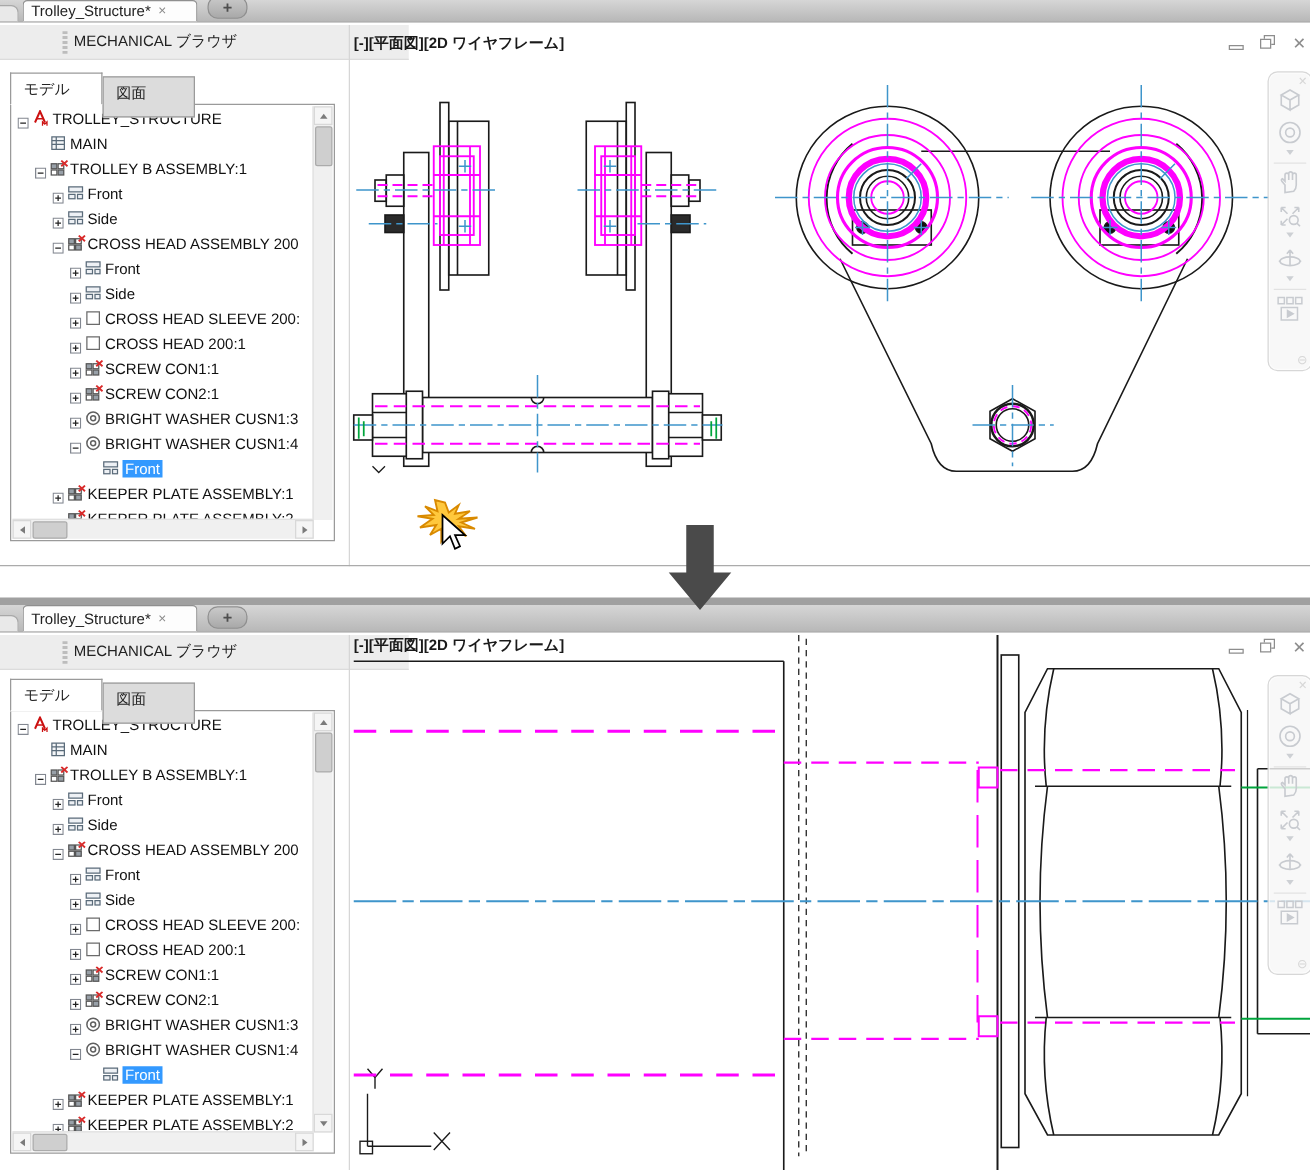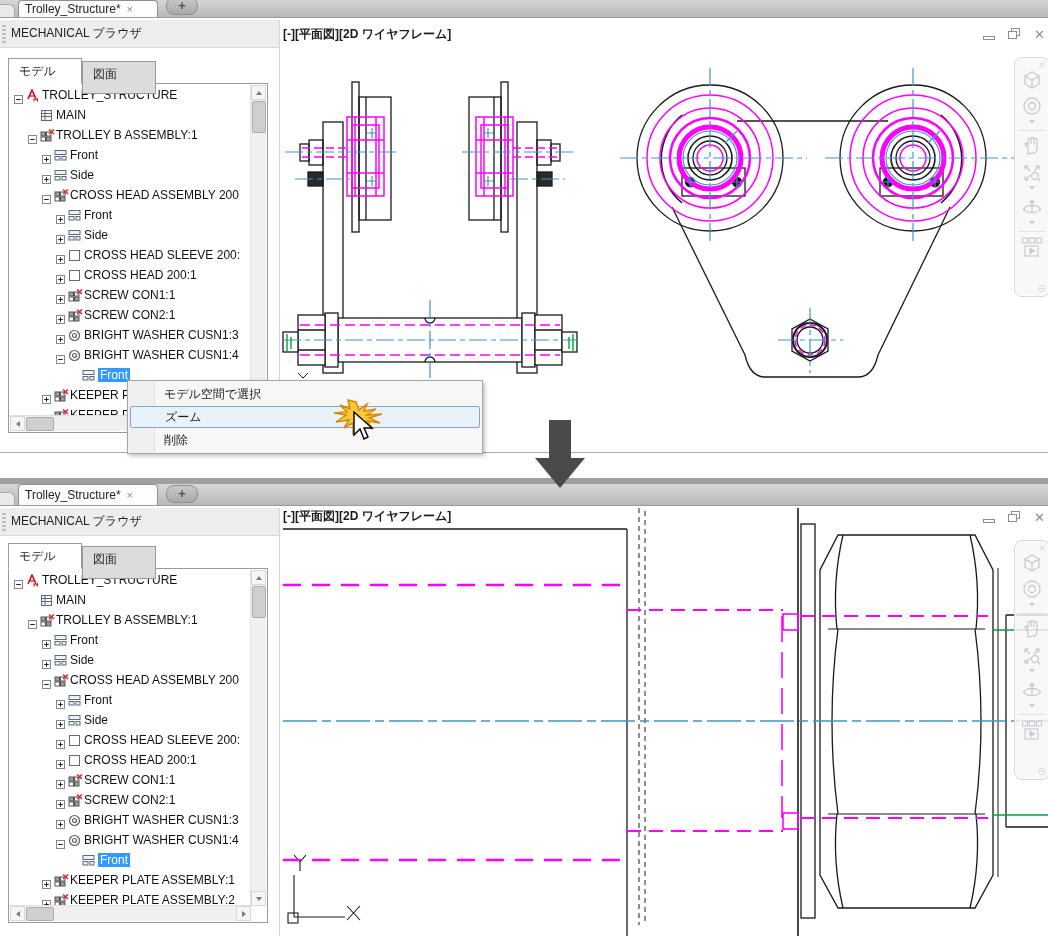--- a/index.html
+++ b/index.html
@@ -6,21 +6,21 @@
   #stage{position:relative;width:1048px;height:936px;overflow:hidden;background:#fff;}
   .shot{position:absolute;left:0;width:1048px;}
   
   .tabbar{position:absolute;left:0;width:100%;background:linear-gradient(#d6d6d6,#b8b8b8);border-bottom:1px solid #9c9c9c;}
   .tabstub{position:absolute;left:0;bottom:0;width:14px;height:12px;background:#e9e9e9;border-radius:0 6px 0 0;border:1px solid #a8a8a8;border-left:none;border-bottom:none;}
   .tab{position:absolute;left:18px;bottom:0;height:21px;width:140px;background:#fdfdfd;border:1px solid #8f8f8f;border-bottom:none;border-radius:4px 4px 0 0;display:flex;align-items:center;padding:0 6px;box-sizing:border-box;}
   .tab .tlabel{font-size:12px;color:#222;white-space:nowrap;}
   .tab .tclose{margin-left:6px;font-size:11px;color:#8a8a8a;line-height:10px;}
   .newtab{position:absolute;left:166px;bottom:2px;width:30px;height:16px;background:linear-gradient(#c9c9c9,#a9a9a9);border:1px solid #8f8f8f;border-radius:8px;display:flex;align-items:center;justify-content:center;font-size:13px;font-weight:bold;color:#4e4e4e;line-height:12px;}
   
-  .bheader{position:absolute;left:0;width:279px;background:#ededed;border-bottom:1px solid #dcdcdc;display:flex;align-items:center;}
+  .bheader{position:absolute;left:0;width:279px;background:#ededed;border-bottom:1px solid #dcdcdc;display:flex;align-items:center;padding-left:48px;}
   .bheader .grip{width:4px;height:18px;margin:0 5px 0 2px;background:repeating-linear-gradient(#bdbdbd 0 2px,#ededed 2px 4px);}
   .bheader .btitle{font-size:12px;color:#222;}
   .ptabs{position:absolute;left:8px;height:26px;}
   .ptab{position:absolute;top:0;height:26px;box-sizing:border-box;border:1px solid #9a9a9a;font-size:12px;color:#222;display:flex;align-items:flex-start;padding:4px 10px 0 10px;}
   .ptab.active{left:0;width:74px;background:#fff;border-bottom:1px solid #fff;z-index:2;}
   .ptab.idle{left:74px;width:74px;height:33px;top:3px;background:#dcdcdc;z-index:1;}
   .treepanel{position:absolute;left:8px;width:260px;background:#fff;border:1px solid #9a9a9a;box-sizing:border-box;}
   .treeview{position:absolute;left:1px;top:1px;right:16px;overflow:hidden;}
   .trow{position:relative;height:20px;white-space:nowrap;text-align:right;}
   .trow .ebox{position:absolute;top:5px;}
@@ -472,28 +472,20 @@
         <svg class="nbi" width="24" height="26" fill="none" stroke="#c8cbd0" stroke-width="1.2">
           <rect x="2.5" y="3" width="5" height="5"></rect>
           <rect x="9.5" y="3" width="5" height="5"></rect>
           <rect x="16.5" y="3" width="5" height="5"></rect>
           <rect x="5" y="11" width="13" height="10"></rect>
           <polygon points="10,13.5 10,18.5 14.5,16" fill="#c8cbd0"></polygon>
         </svg>
         <span class="nbcollapse">⊖</span>
       </div>
 
-    <div class="cmenu">
-      <div class="gutter"></div>
-      <div>
-          <div class="citem" style="top: 2px;">モデル空間で選択</div>
-          <div class="citem hover" style="top: 25px;">ズーム</div>
-          <div class="citem" style="top: 48px;">削除</div>
-        </div>
-    </div>
 
     <svg class="fx" style="left:330px;top:398px;" width="60" height="56">
       <polygon points="26,4 29,12 37,6 34,13 46,11 37,17 52,16 39,20 50,25 37,23 43,31 33,26 34,36 28,27 23,35 23,25 14,30 19,22 6,24 16,17 4,15 17,14 10,7 20,11 18,2" fill="#FFC83D" stroke="#D98A00" stroke-width="1.5"></polygon>
       <polygon points="24,14 24,37 30,31 34,41 38,39 34,30 42,30" fill="#fff" stroke="#000" stroke-width="1.4"></polygon>
     </svg>
   </div>
 
   <div class="sep" style="top:452px;"></div>
 
   <svg class="downarrow" style="left:530px;top:420px;" width="64" height="70">

